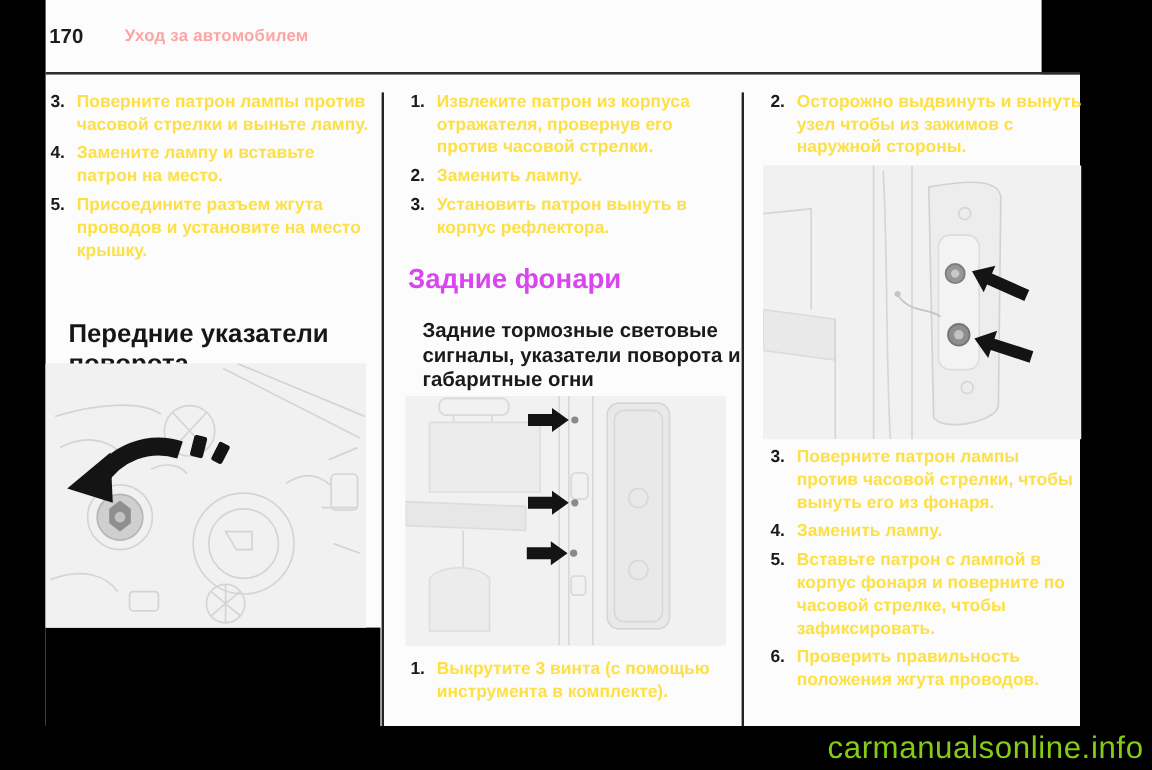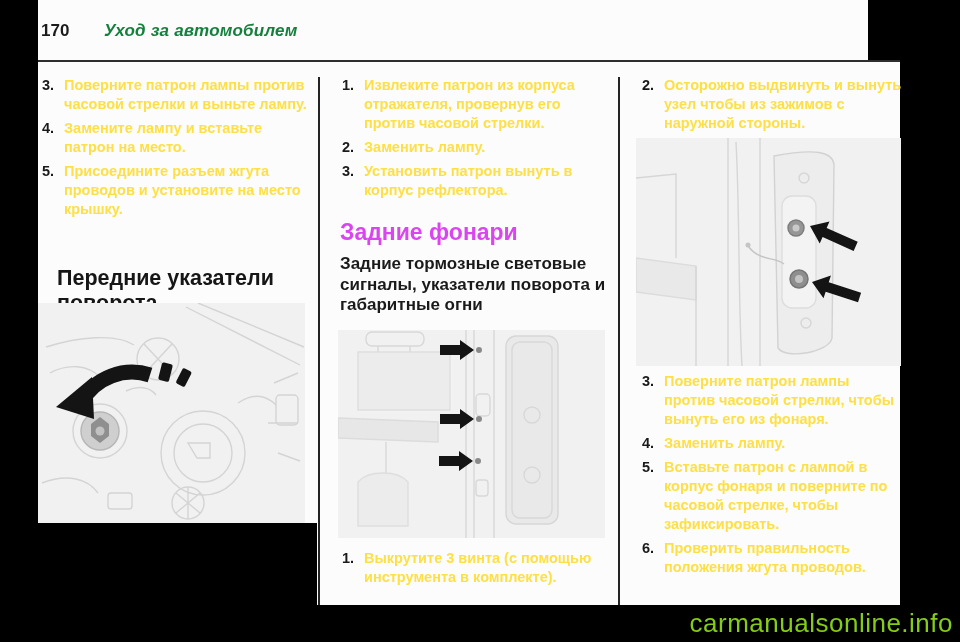--- a/index.html
+++ b/index.html
@@ -9,21 +9,21 @@
     font-family:"Liberation Sans","DejaVu Sans",sans-serif;
     -webkit-font-smoothing:antialiased;
   }
   .abs{position:absolute;}
   
   .page-header-bg{left:38px;top:0;width:830px;height:62px;background:#fcfcfc;}
   .page-content-bg{left:38px;top:62px;width:862px;height:543px;background:#fcfcfc;}
   .patch-black{left:38px;top:523px;width:279px;height:82px;background:#000;}
   
   .page-number{left:41px;top:21px;font-size:17px;font-weight:bold;color:#1c1c1c;text-align:center;}
-  .chapter-title{left:104px;top:21px;font-size:17px;font-weight:bold;color:#15803d;letter-spacing:.2px;font-style:italic;}
+  .chapter-title{left:104px;top:21px;font-size:14px;font-weight:bold;color:#fca5a5;letter-spacing:.2px;}
   .header-rule{left:38px;top:60px;width:862px;height:2px;background:#2e2e2e;}
   
   .divider{top:77px;width:2px;height:528px;background:#242424;}
   .d1{left:318px;} .d2{left:618px;}
   
   .steps{display:flex;flex-direction:column;gap:5px;}
   .step{display:flex;align-items:flex-start;}
   .step .n{width:22px;flex:0 0 22px;font-size:14.5px;line-height:19px;font-weight:bold;color:#1a1a1a;}
   .step .t{flex:1;font-size:14.5px;line-height:19px;font-weight:bold;color:#fde047;}
   .col1-steps{left:42px;top:76px;width:268px;}
@@ -123,21 +123,21 @@
       <span class="n">2.</span>
       <span class="t">Заменить лампу.</span>
     </div>
     <div class="step">
       <span class="n">3.</span>
       <span class="t">Установить патрон вынуть в корпус рефлектора.</span>
     </div>
   </div>
 
   <h2 class="abs h-rear" style="margin:0;">Задние фонари</h2>
-  <h3 class="abs h-rear-sub" style="margin:0;">Задние тормозные световые сигналы, указатели поворота и габаритные огни</h3>
+  <h3 class="abs h-rear-sub" style="margin:12px;">Задние тормозные световые сигналы, указатели поворота и габаритные огни</h3>
 
   <figure class="abs fig2">
     <svg width="267" height="208" viewBox="0 0 267 208">
       <rect width="267" height="208" fill="#f1f1f1"></rect>
       <g stroke="#d8d8d8" stroke-width="1.4" fill="none">
         <rect x="28" y="2" width="58" height="14" rx="6"></rect>
         <path d="M40 16 v6 M72 16 v6"></path>
         <path d="M20 22 h92 v58 h-92 z" fill="#ececec" stroke="#dedede"></path>
         <path d="M0 88 L100 92 L100 112 L0 108 Z" fill="#e7e7e7" stroke="#dcdcdc"></path>
         <path d="M48 112 v72"></path>

